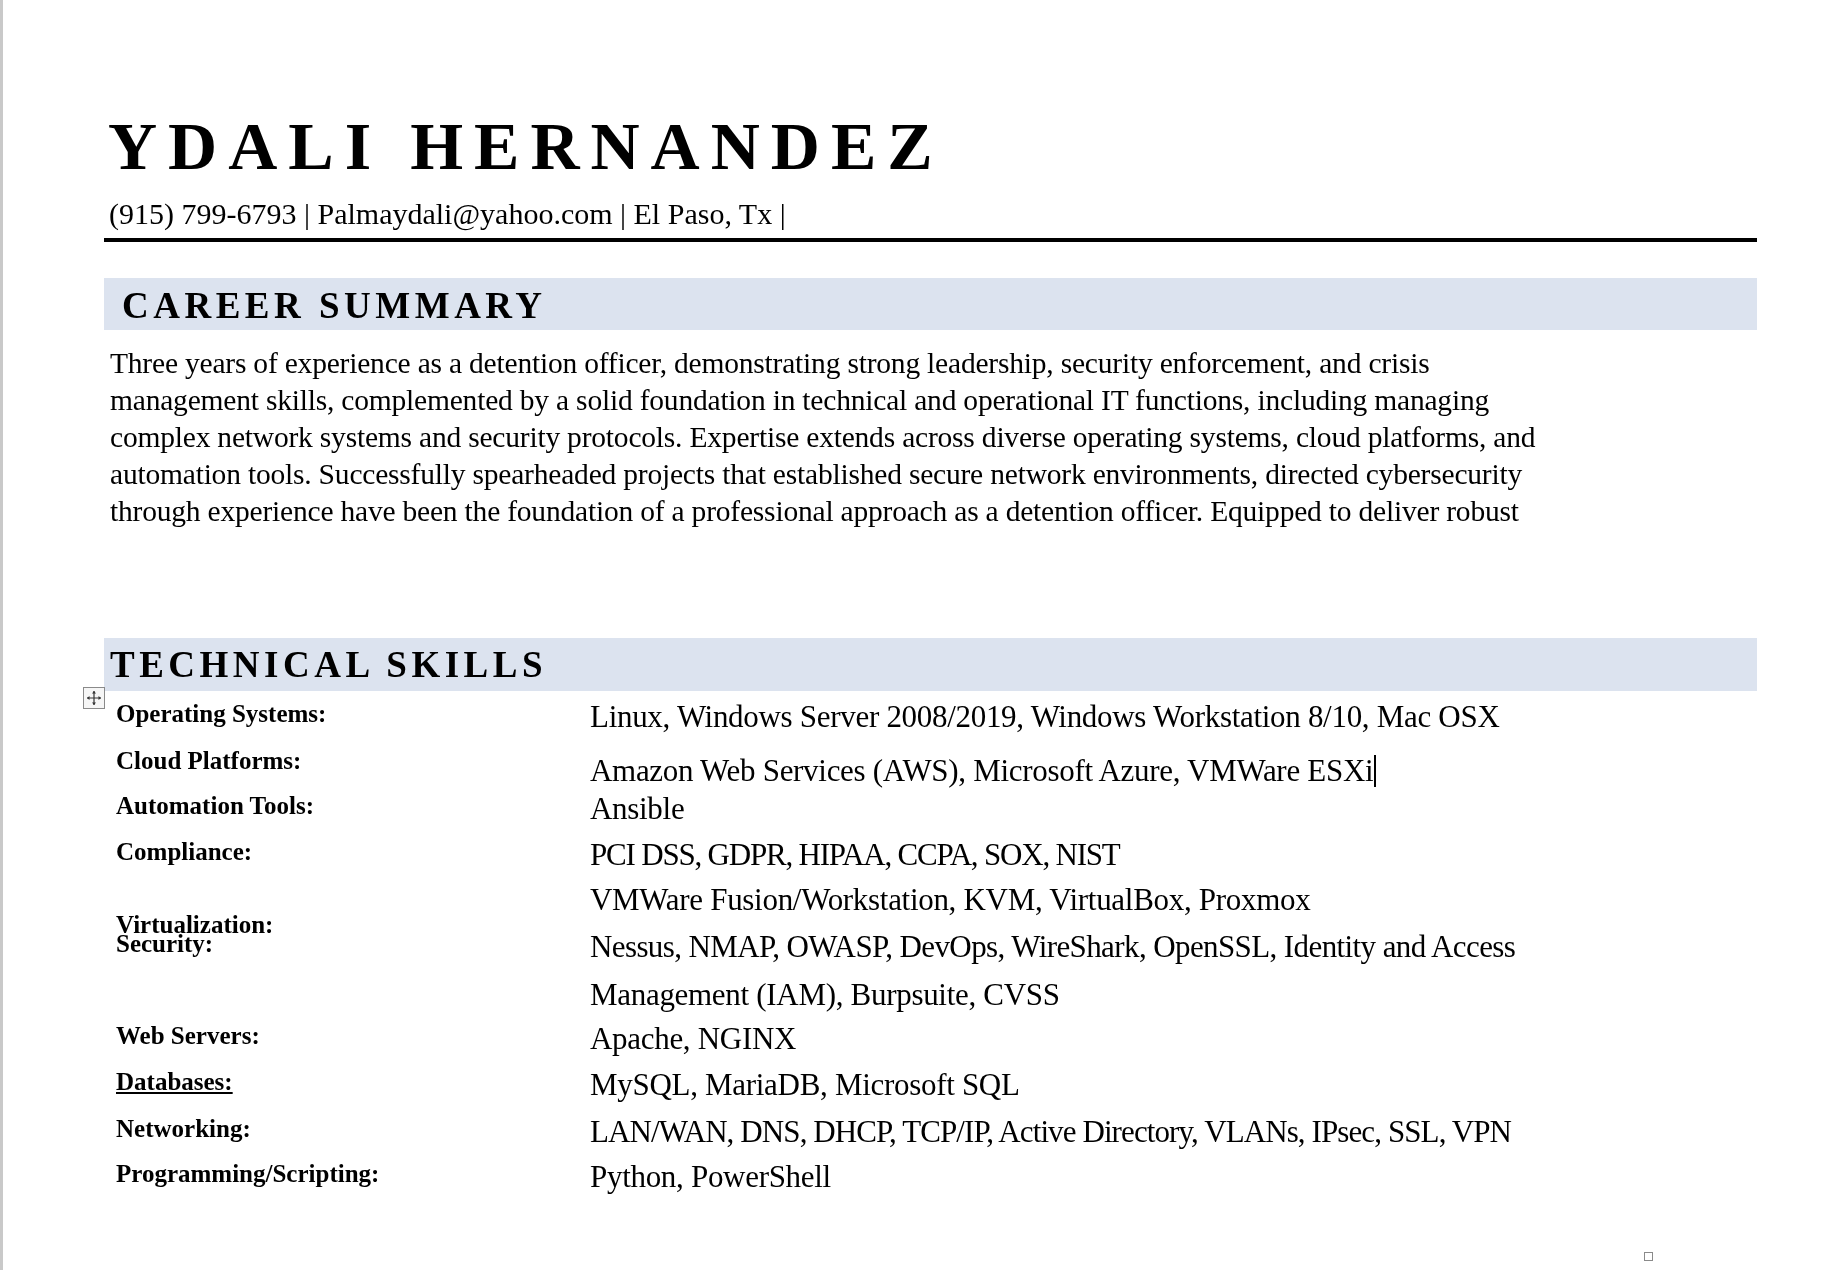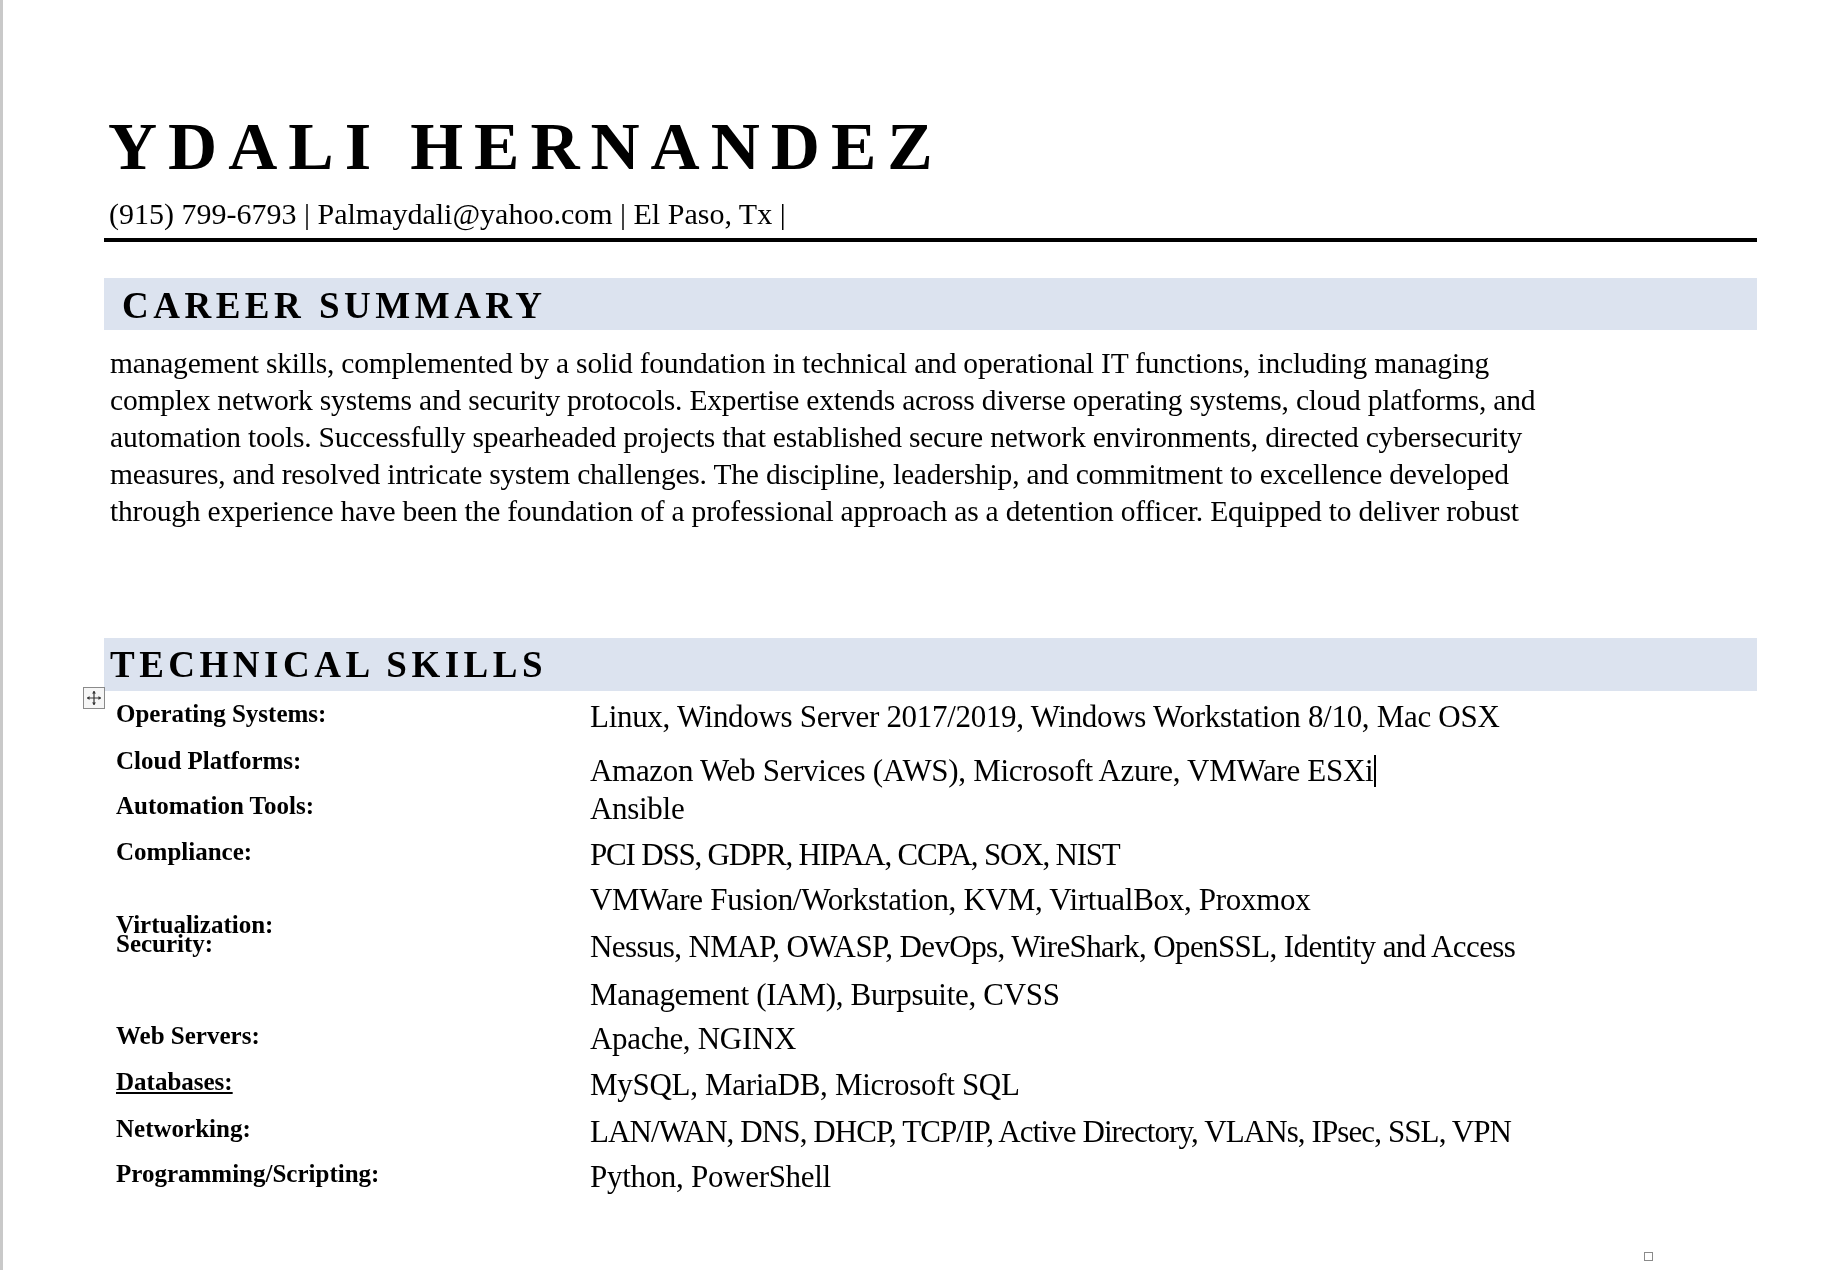--- a/index.html
+++ b/index.html
@@ -49,40 +49,40 @@
 <div class="left-edge"></div>
 
 <div class="name">YDALI HERNANDEZ</div>
 <div class="contact">(915) 799-6793 | Palmaydali@yahoo.com | El Paso, Tx |</div>
 <div class="rule"></div>
 
 <div class="band" style="top:278px;height:52px;"></div>
 <div class="band-title" style="left:122px;top:287px;">CAREER SUMMARY</div>
 
 <div class="summary">
+  <div>Three years of experience as a detention officer, demonstrating strong leadership, security enforcement, and crisis</div>
   <div>management skills, complemented by a solid foundation in technical and operational IT functions, including managing</div>
   <div>complex network systems and security protocols. Expertise extends across diverse operating systems, cloud platforms, and</div>
   <div>automation tools. Successfully spearheaded projects that established secure network environments, directed cybersecurity</div>
-  <div>measures, and resolved intricate system challenges. The discipline, leadership, and commitment to excellence developed</div>
   <div>through experience have been the foundation of a professional approach as a detention officer. Equipped to deliver robust</div>
 </div>
 
 <div class="band" style="top:638px;height:53px;"></div>
 <div class="band-title" style="left:110px;top:646px;">TECHNICAL SKILLS</div>
 
 <div class="move-handle">
   <svg width="16" height="16" viewBox="0 0 16 16">
     <path d="M8 1 L8 15 M1 8 L15 8" stroke="#333" stroke-width="1.2" fill="none"></path>
     <path d="M8 1 L6 3.5 L10 3.5 Z M8 15 L6 12.5 L10 12.5 Z M1 8 L3.5 6 L3.5 10 Z M15 8 L12.5 6 L12.5 10 Z" fill="#333"></path>
   </svg>
 </div>
 
 <div>
   <div class="skill-label" style="top:701px;">Operating Systems:</div>
-  <div class="skill-value" style="top:701px;">Linux, Windows Server 2017/2019, Windows Workstation 8/10, Mac OSX</div>
+  <div class="skill-value" style="top:701px;">Linux, Windows Server 2008/2019, Windows Workstation 8/10, Mac OSX</div>
 
   <div class="skill-label" style="top:748px;">Cloud Platforms:</div>
   <div class="skill-value" style="top:716px;margin-top:39px;"><span>Amazon Web Services (AWS), Microsoft Azure, VMWare ESXi</span><span class="caret"></span></div>
 
   <div class="skill-label" style="top:793px;text-align:center;">Automation Tools:</div>
   <div class="skill-value" style="top:793px;">Ansible</div>
 
   <div class="skill-label" style="top:839px;">Compliance:</div>
   <div class="skill-value" style="top:839px;letter-spacing:-1.2px;">PCI DSS, GDPR, HIPAA, CCPA, SOX, NIST</div>
 

